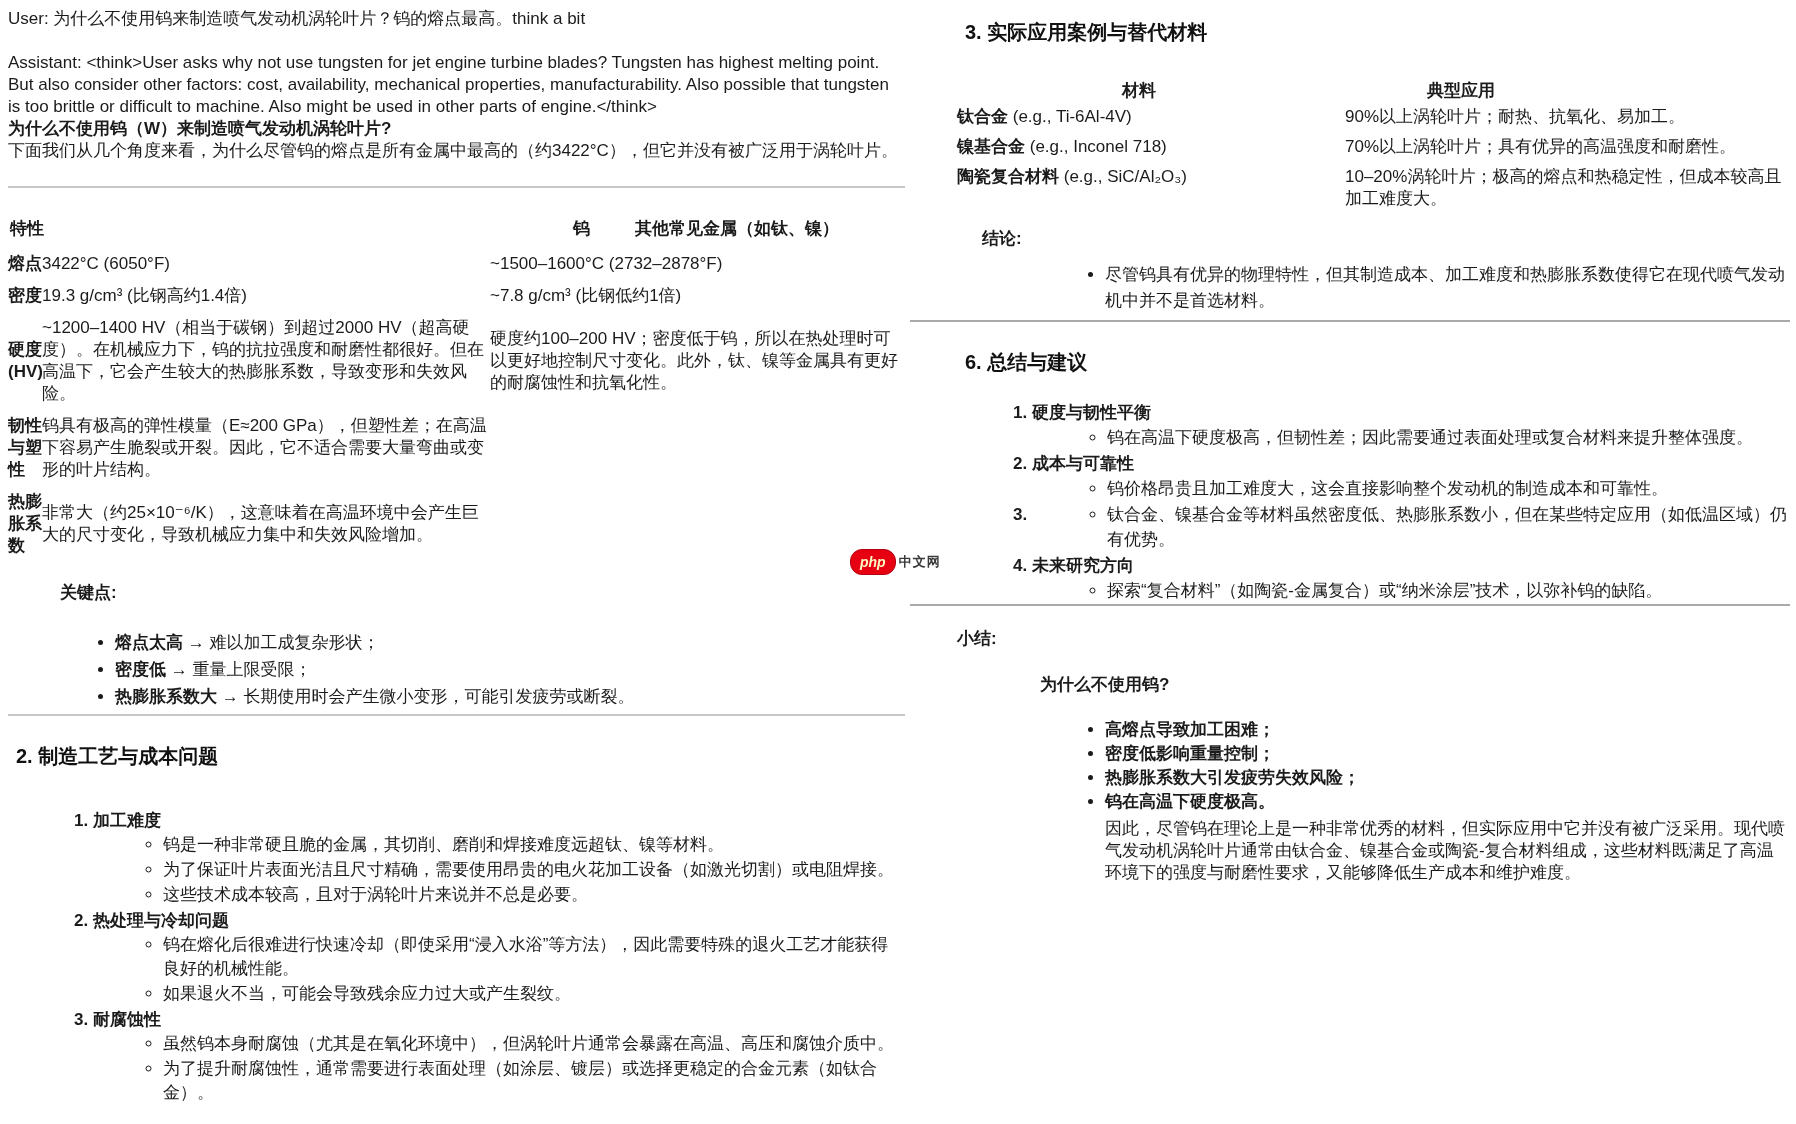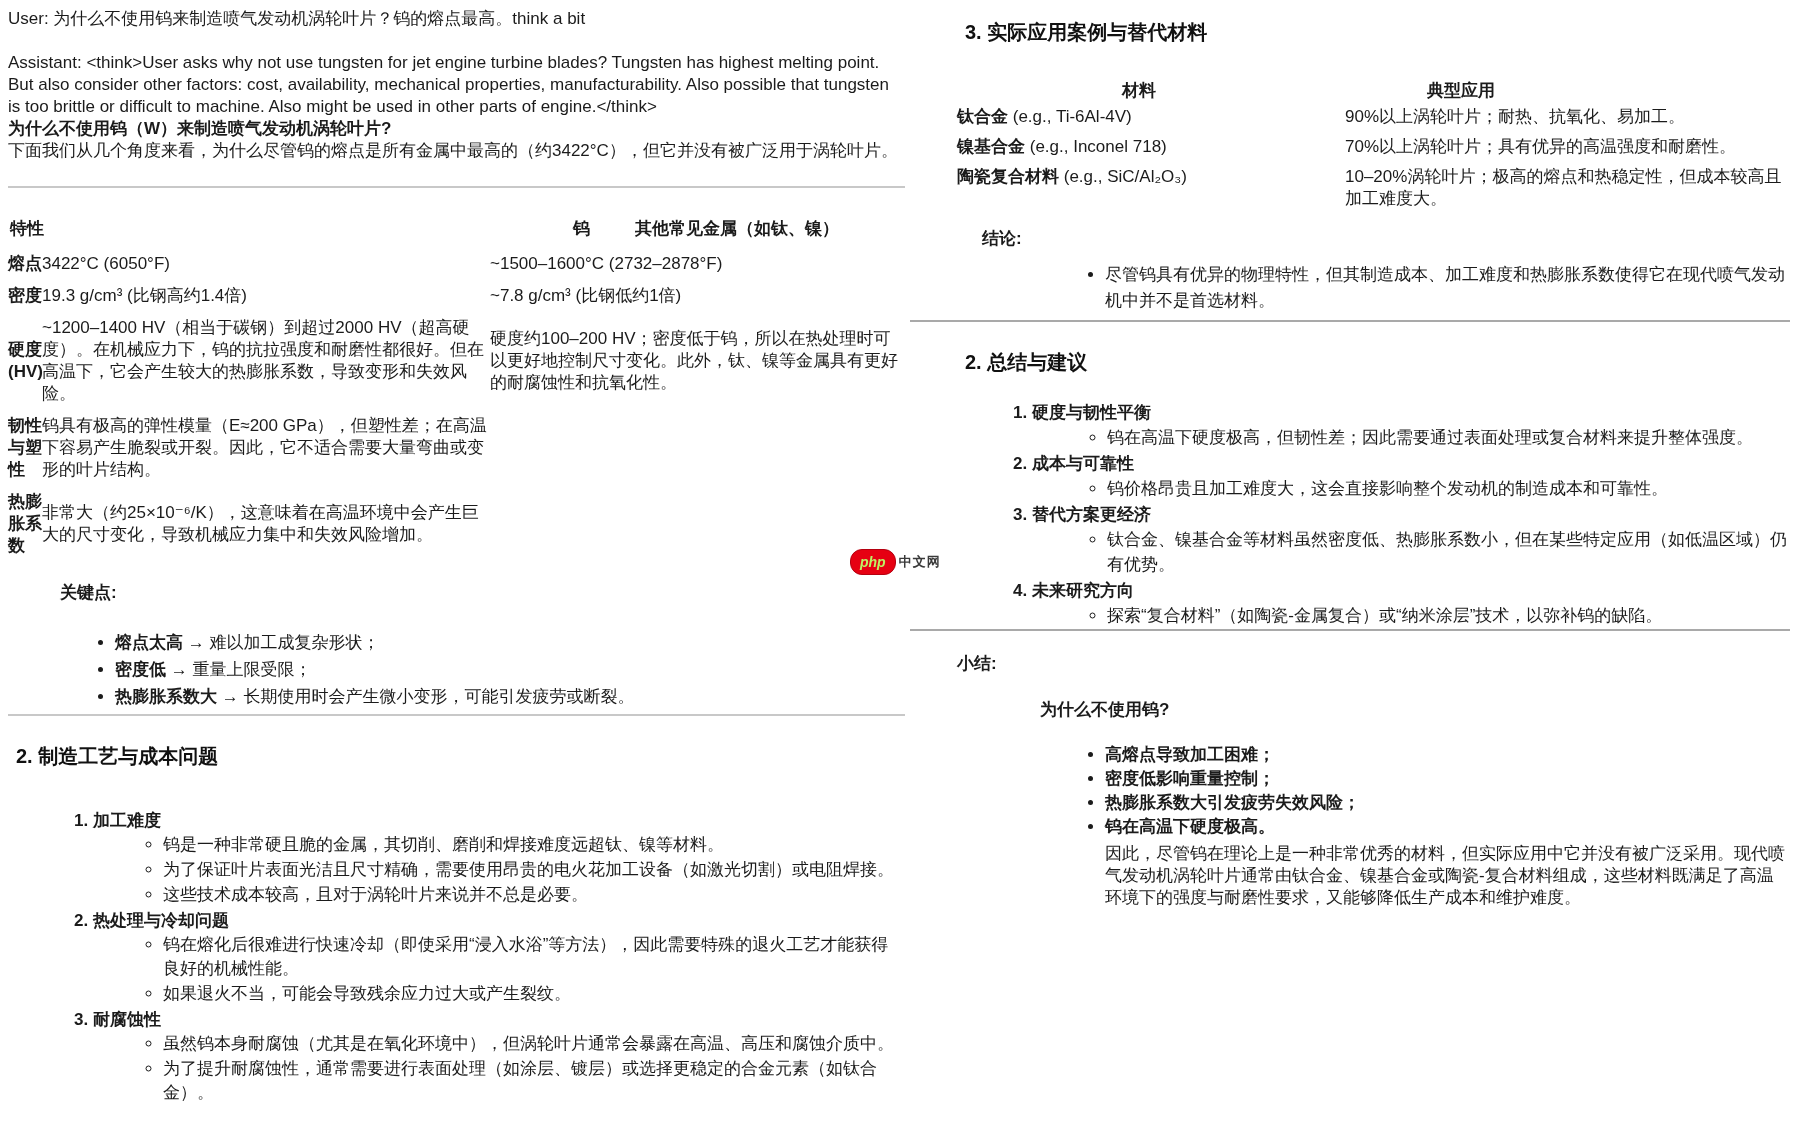--- a/index.html
+++ b/index.html
@@ -75,21 +75,21 @@
   .sumlabel{margin-top:22px;font-weight:700;line-height:22px;}
   .sumblock{margin:24px 0 0 83px;}
   .sumq{font-weight:700;line-height:22px;}
   ul.sbul{margin:22px 0 0;padding:0 0 0 65px;list-style:disc;}
   ul.sbul li{line-height:24px;font-weight:700;}
   .spara{font-weight:400;line-height:22px;margin-top:4px;}
 
   
   .watermark{position:absolute;left:850px;top:549px;display:flex;align-items:center;}
   .wbadge{
-    display:inline-block;background:#e60012;color:#bef264;font-weight:700;font-style:italic;
+    display:inline-block;background:#e60012;color:#fef9c3;font-weight:700;font-style:italic;
     font-size:14px;line-height:24px;height:24px;padding:0 9px;border-radius:12px;
     border:1px solid #b50010;
   }
   .wtext{font-size:13px;font-weight:700;color:#3a3a3a;margin-left:3px;letter-spacing:1px;}
 </style>
 </head>
 <body>
 
 <div class="col-left">
 
@@ -202,37 +202,36 @@
 
   <div class="concl">
     <div class="clabel">结论:</div>
     <ul class="cbul">
       <li>尽管钨具有优异的物理特性，但其制造成本、加工难度和热膨胀系数使得它在现代喷气发动机中并不是首选材料。</li>
     </ul>
   </div>
 
   <hr class="hr-r hr4">
 
-  <h2 class="s4">2. 总结与建议</h2>
+  <h2 class="s4">6. 总结与建议</h2>
 
   <ol class="olmain r">
     <li>
       <div class="t">硬度与韧性平衡</div>
       <ul class="subs">
           <li>钨在高温下硬度极高，但韧性差；因此需要通过表面处理或复合材料来提升整体强度。</li>
         </ul>
     </li>
     <li>
       <div class="t">成本与可靠性</div>
       <ul class="subs">
           <li>钨价格昂贵且加工难度大，这会直接影响整个发动机的制造成本和可靠性。</li>
         </ul>
     </li>
     <li>
-      <div class="t">替代方案更经济</div>
       <ul class="subs">
           <li>钛合金、镍基合金等材料虽然密度低、热膨胀系数小，但在某些特定应用（如低温区域）仍有优势。</li>
         </ul>
     </li>
     <li>
       <div class="t">未来研究方向</div>
       <ul class="subs">
           <li>探索“复合材料”（如陶瓷-金属复合）或“纳米涂层”技术，以弥补钨的缺陷。</li>
         </ul>
     </li>

